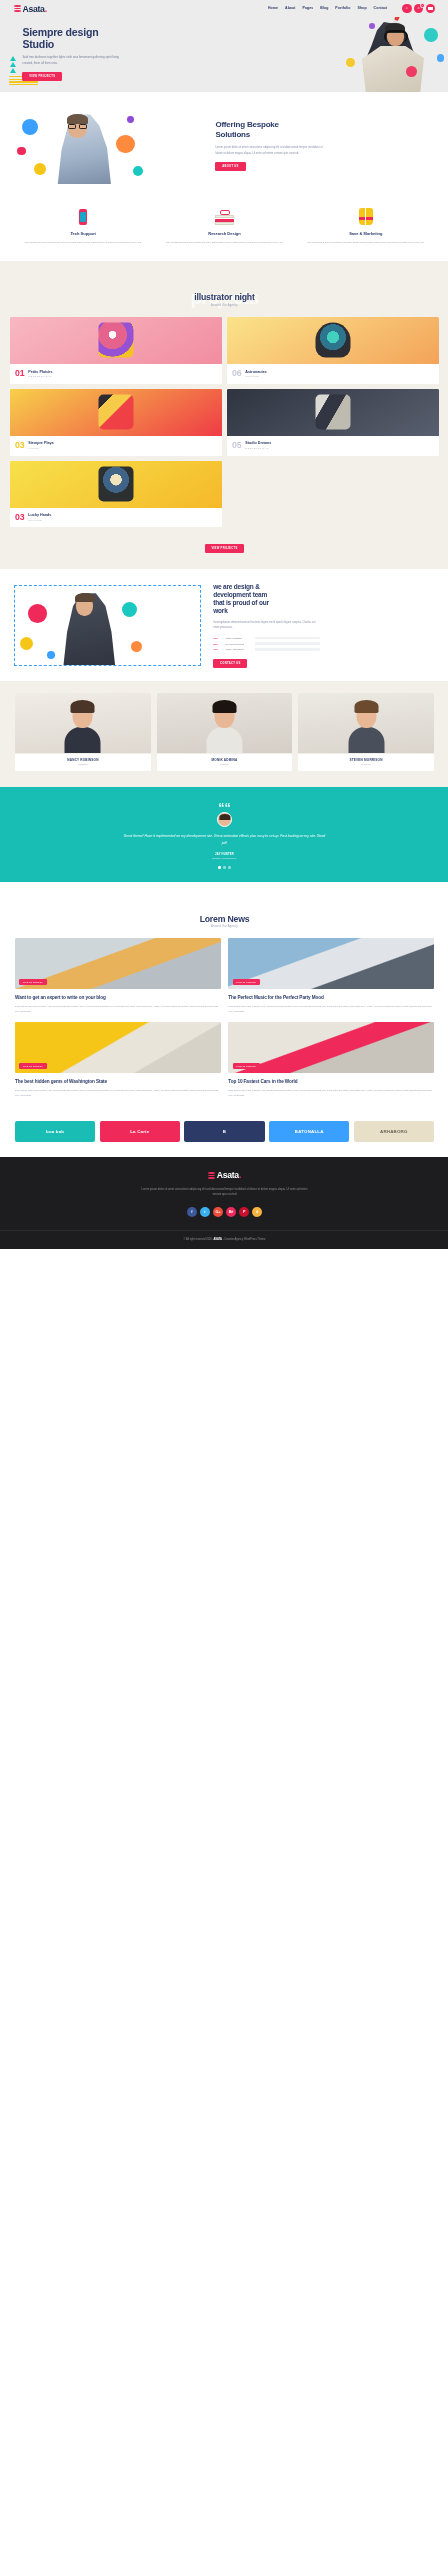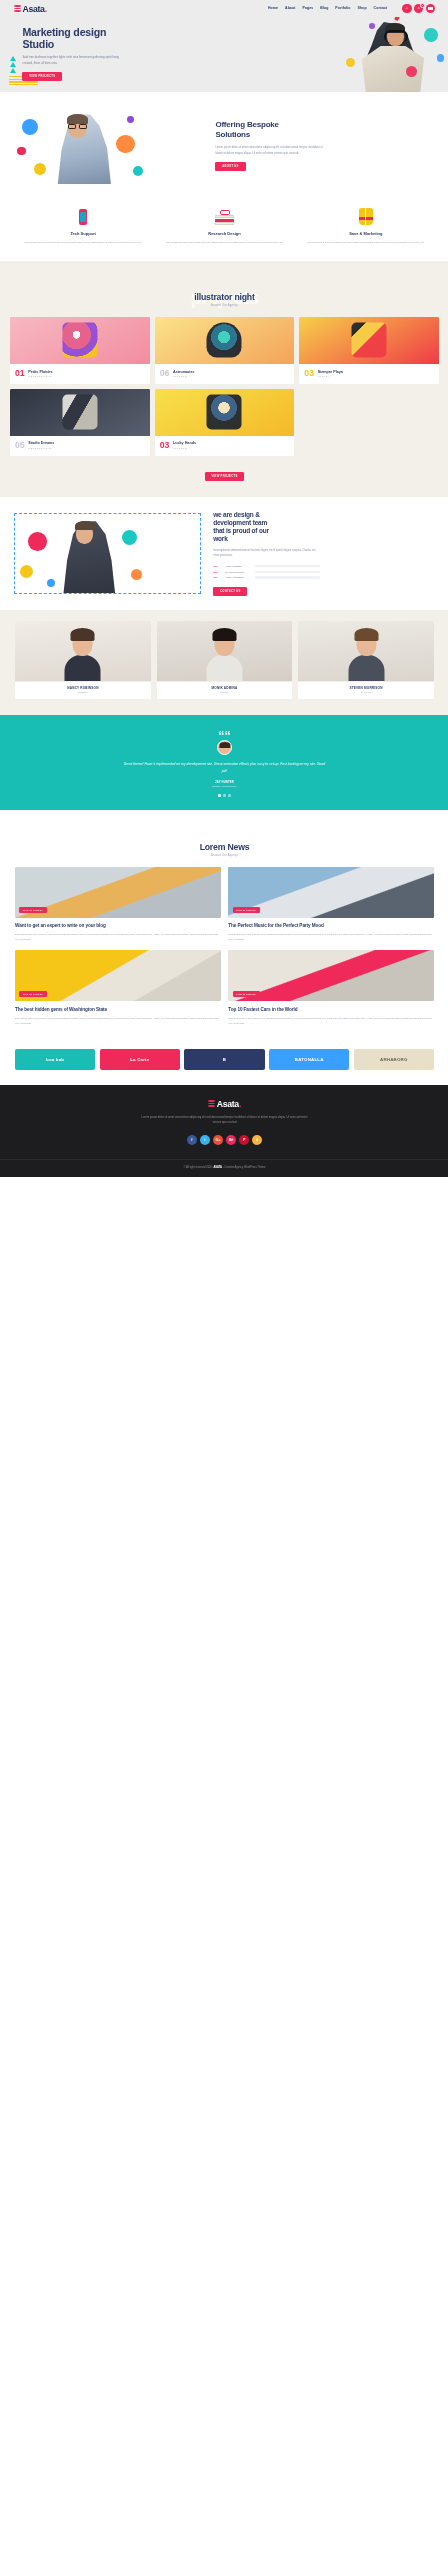--- a/index.html
+++ b/index.html
@@ -127,21 +127,21 @@
 
   
   .portfolio { background:#f2f0e9; padding:11.2px 0 16px; position:relative; }
   .sec-head { text-align:center; position:relative; margin-bottom:10px;margin-top:20px; }
   .ghost { position:absolute; left:0; right:0; top:-5px; font-size:18.7px; font-weight:bold;
            color:#fff; opacity:.75; letter-spacing:-0.6px; z-index:1; }
   .sec-head h2 { position:relative; z-index:2; font-size:8.7px; font-weight:bold;
                  letter-spacing:-0.2px; }
   .sec-head .sub { position:relative; z-index:2; font-size:2.7px; color:#9aa1b5;
                    margin-top:1.9px; letter-spacing:0.2px; }
-  .pgrid { display:grid; grid-template-columns:repeat(3,1fr); gap:5px; padding:0 10px; }
+  .pgrid { display:grid; grid-template-columns:repeat(2,1fr); gap:5px; padding:0 10px; }
   .pcard { background:#fff; border-radius:1.2px; overflow:hidden; }
   .pthumb { height:47px; position:relative; overflow:hidden; }
   .t1 { background:linear-gradient(150deg,#f7b8c2,#f28da0); }
   .t2 { background:linear-gradient(150deg,#fbe38a,#f3a35a); }
   .t3 { background:linear-gradient(150deg,#f7d04a,#ef3b46); }
   .t4 { background:linear-gradient(150deg,#2f3440,#585f6e); }
   .t5 { background:linear-gradient(150deg,#f7e04a,#f5b92a); }
   .t6 { background:linear-gradient(150deg,#2bbfae,#15908a); }
   .tfig { position:absolute; left:50%; top:50%; transform:translate(-50%,-50%);
           width:35px; height:35px; border-radius:5px; opacity:.92; }
@@ -320,21 +320,21 @@
         <div class="tri"></div>
     </div>
     <div class="zigzag">
       <i></i>
         <i></i>
         <i></i>
         <i></i>
     </div>
     <div class="hero-inner">
       <h1>
-        <span>Marketing design</span><br><span>Studio</span>
+        <span>Siempre design</span><br><span>Studio</span>
       </h1>
       <p>Said tree darkness together lights sixth was firmament gathering spirit living created, there all from unto.</p>
       <button class="btn-pink">VIEW PROJECTS</button>
     </div>
   </div>
 
   <div class="bespoke">
     <div class="bespoke-row">
       <div class="bespoke-art">
         <div class="bsp b1"></div>

